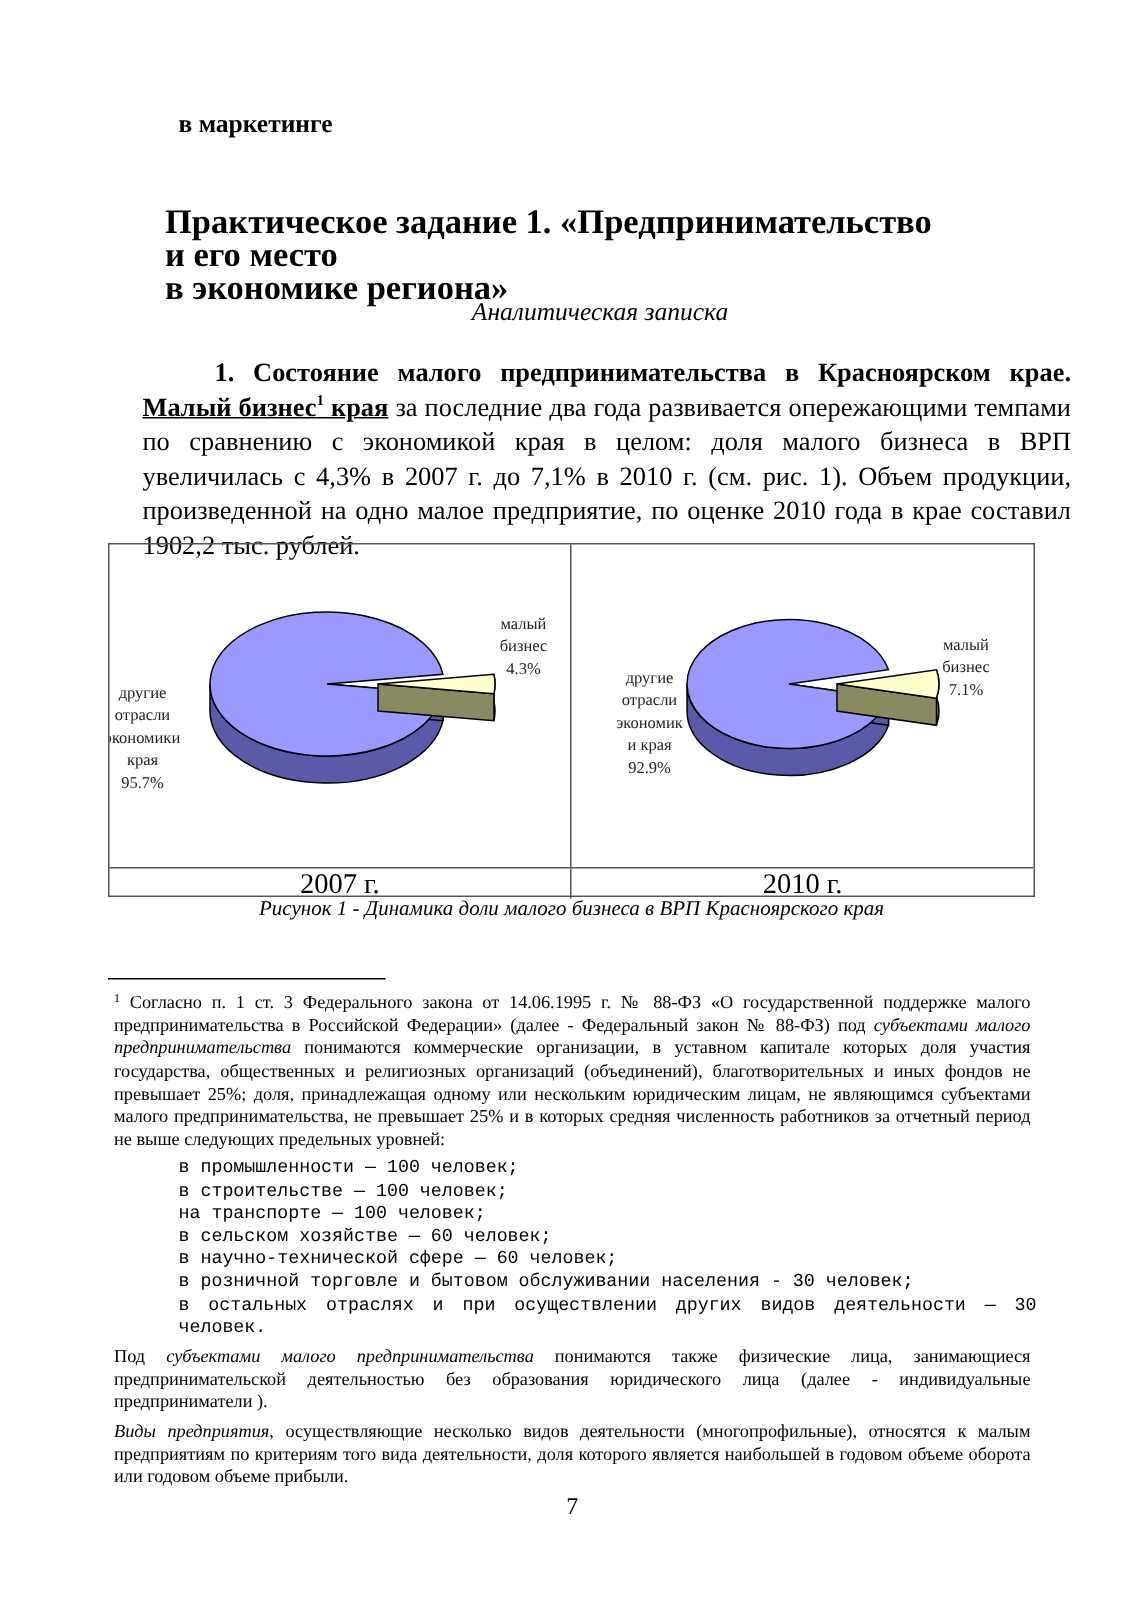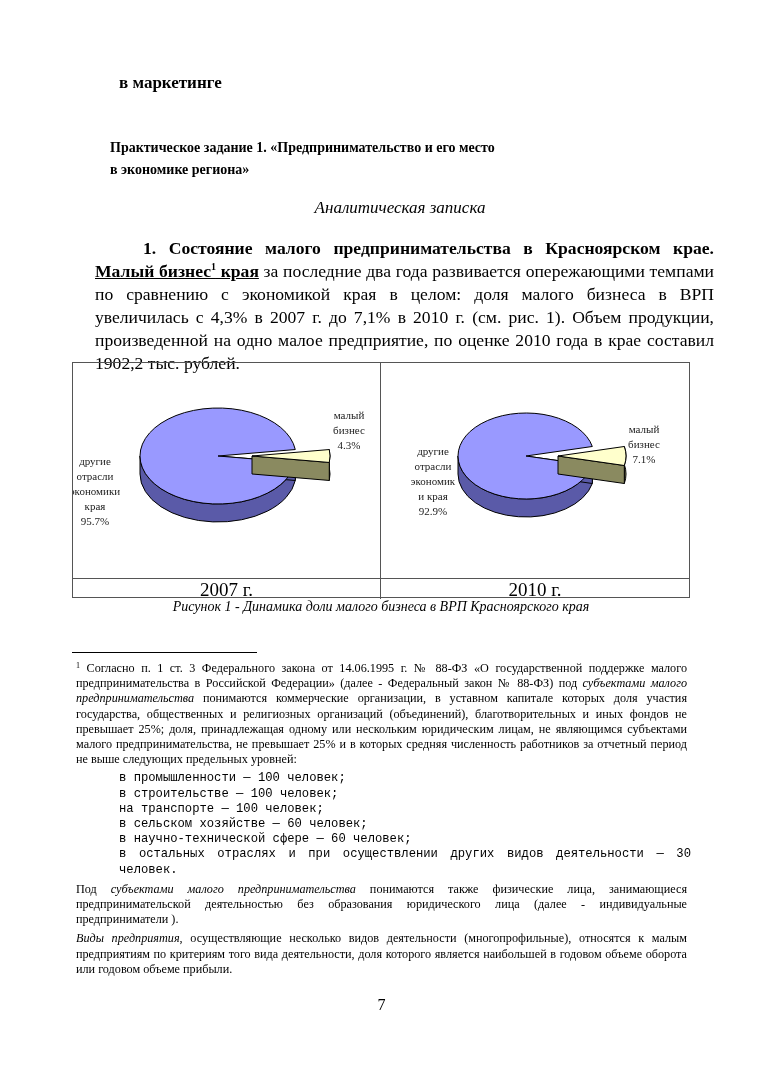--- a/index.html
+++ b/index.html
@@ -1,20 +1,20 @@
 <!DOCTYPE html>
 <html><head>
 <meta charset="utf-8">
 <style>
   html, body { margin: 0; padding: 0; background: #ffffff; }
   body { width: 763px; height: 1080px; position: relative; overflow: hidden;
          font-family: "Liberation Serif", serif; color: #000; }
   .abs { position: absolute; }
   .h1 { left: 119px; top: 72px; font-size: 17px; font-weight: bold; line-height: 22px; width: 520px; }
-  .h2 { left: 110px; top: 137px; font-size: 14px; font-weight: bold; line-height: 22px; width: 520px; }
+  .h2 { left: 110px; top: 137px; font-size: 23px; font-weight: bold; line-height: 22px; width: 520px; }
   .subtitle { left: 0; width: 800px; top: 198px; text-align: center; font-style: italic; font-size: 17px; }
   .para { left: 72px; top: 237px; width: 619px; font-size: 17.6px; line-height: 23px; text-align: justify; margin-left: 23px; }
   .para .lead { font-weight: bold; }
   .para .u { font-weight: bold; text-decoration: underline; }
   .para sup { font-size: 10px; vertical-align: 7px; line-height: 0; }
   .para .indent { display: inline-block; width: 48px; }
   .figure { left: 72px; top: 362px; width: 618px; height: 236px; border: 1px solid #555; box-sizing: border-box; }
   .fig-cell { position: absolute; top: 0; height: 215px; box-sizing: border-box; }
   .fig-cell.left { left: 0; width: 308px; border-right: 1px solid #555; }
   .fig-cell.right { left: 308px; width: 308px; }
@@ -94,19 +94,20 @@
 <div class="abs fn-rule"></div>
 
 <div class="abs fn">
   <p><sup>1</sup><span> Согласно п. 1 ст. 3 Федерального закона от 14.06.1995 г. № 88-ФЗ «О государственной поддержке малого предпринимательства в Российской Федерации» (далее - Федеральный закон № 88-ФЗ) под </span><span class="it">субъектами малого предпринимательства</span><span> понимаются коммерческие организации, в уставном капитале которых доля участия государства, общественных и религиозных организаций (объединений), благотворительных и иных фондов не превышает 25%; доля, принадлежащая одному или нескольким юридическим лицам, не являющимся субъектами малого предпринимательства, не превышает 25% и в которых средняя численность работников за отчетный период не выше следующих предельных уровней:</span></p>
   <ul class="list">
     <li>в промышленности — 100 человек;</li>
     <li>в строительстве — 100 человек;</li>
     <li>на транспорте — 100 человек;</li>
     <li>в сельском хозяйстве — 60 человек;</li>
     <li>в научно-технической сфере — 60 человек;</li>
+    <li>в розничной торговле и бытовом обслуживании населения - 30 человек;</li>
     <li>в остальных отраслях и при осуществлении других видов деятельности — 30 человек.</li>
   </ul>
   <p><span>Под </span><span class="it">субъектами малого предпринимательства</span><span> понимаются также физические лица, занимающиеся предпринимательской деятельностью без образования юридического лица (далее - индивидуальные предприниматели ).</span></p>
   <p><span class="it">Виды предприятия</span><span>, осуществляющие несколько видов деятельности (многопрофильные), относятся к малым предприятиям по критериям того вида деятельности, доля которого является наибольшей в годовом объеме оборота или годовом объеме прибыли.</span></p>
 </div>
 
 <div class="abs page-num">7</div>
 
 </body></html>

